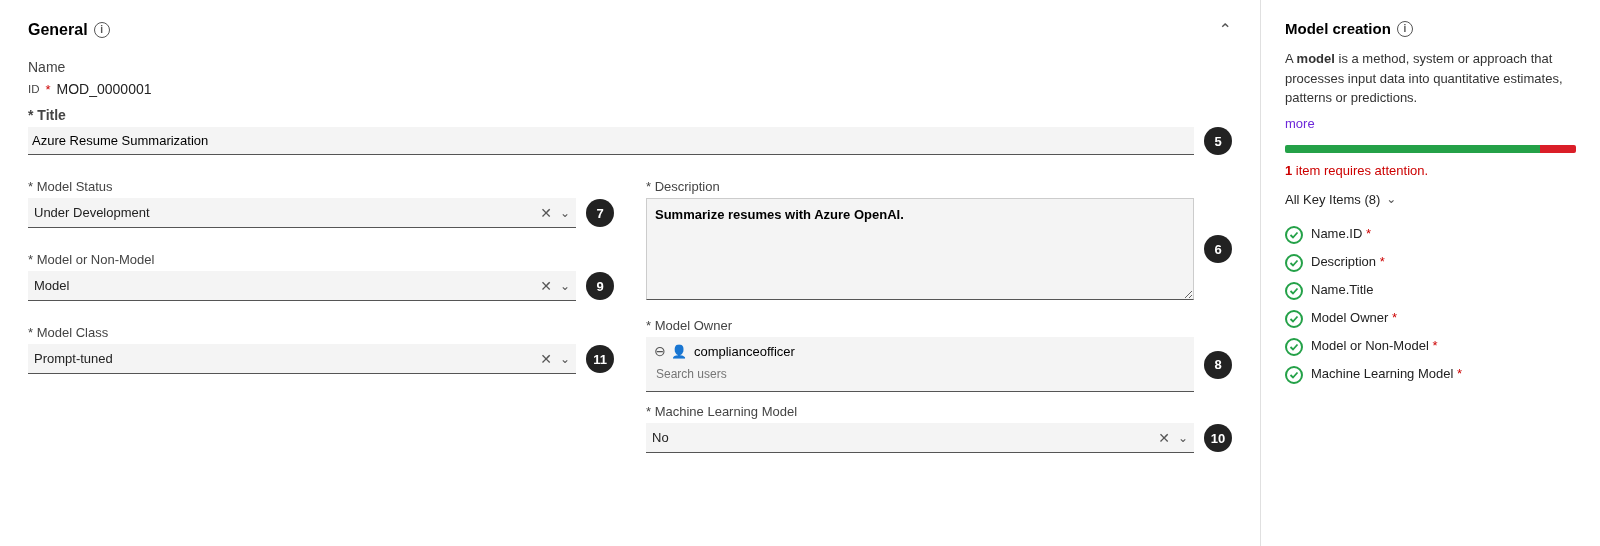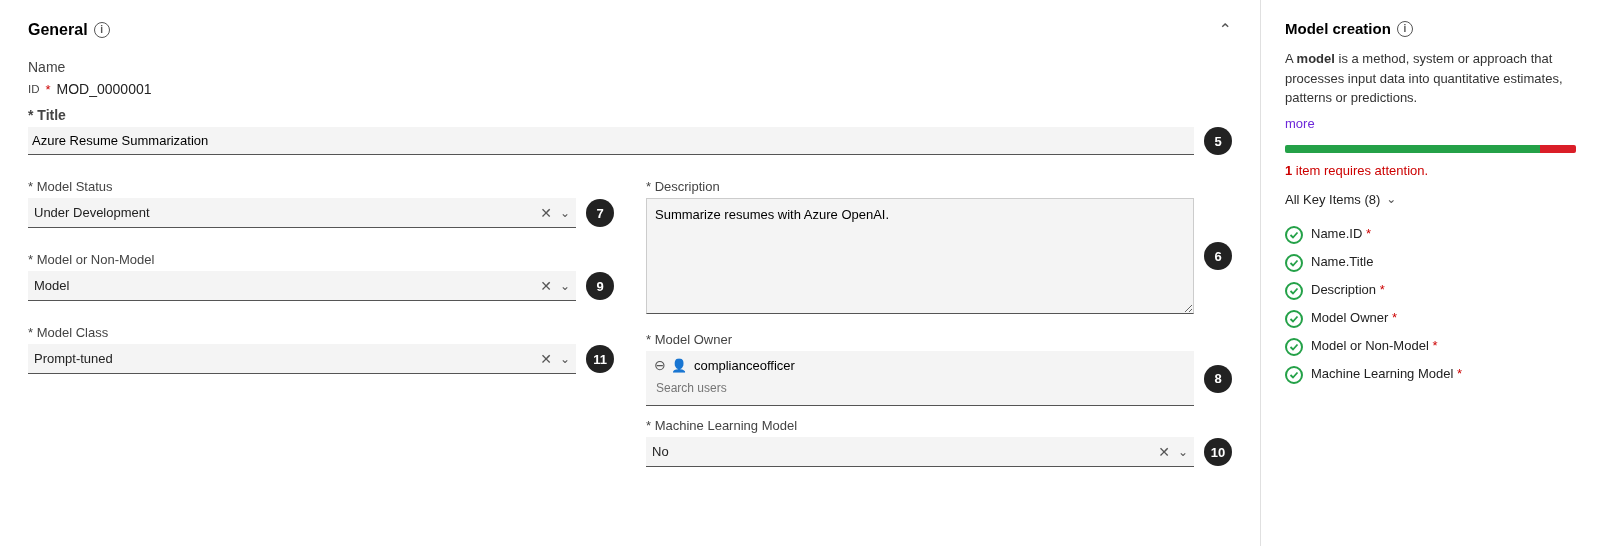--- a/index.html
+++ b/index.html
@@ -96,23 +96,24 @@
       width: 100%;
     }
     .form-textarea {
       border: 1.5px solid #ccc;
       border-bottom: 1.5px solid #555;
       padding: 8px;
       font-size: 13px;
       background: #f4f4f4;
       outline: none;
       width: 100%;
-      height: 116px;
+      height: 102px;
       resize: vertical;
       font-family: inherit;
+      font-weight: bold;
     }
     .select-wrapper {
       position: relative;
       background: #f4f4f4;
       border-bottom: 1.5px solid #555;
     }
     .select-display {
       display: flex;
       align-items: center;
       justify-content: space-between;
@@ -449,36 +450,36 @@
         </svg>
       </div>
       <span>Name.ID <span class="item-required">*</span></span>
     </div>
     <div class="checklist-item">
       <div class="check-icon">
         <svg viewBox="0 0 10 10" fill="none" xmlns="http://www.w3.org/2000/svg">
           <polyline points="1.5,5 4,7.5 8.5,2.5" stroke="#24a148" stroke-width="1.8" fill="none"></polyline>
         </svg>
       </div>
+      <span>Description <span class="item-required">*</span></span>
+    </div>
+    <div class="checklist-item">
+      <div class="check-icon">
+        <svg viewBox="0 0 10 10" fill="none" xmlns="http://www.w3.org/2000/svg">
+          <polyline points="1.5,5 4,7.5 8.5,2.5" stroke="#24a148" stroke-width="1.8" fill="none"></polyline>
+        </svg>
+      </div>
       <span>Name.Title</span>
     </div>
     <div class="checklist-item">
       <div class="check-icon">
         <svg viewBox="0 0 10 10" fill="none" xmlns="http://www.w3.org/2000/svg">
           <polyline points="1.5,5 4,7.5 8.5,2.5" stroke="#24a148" stroke-width="1.8" fill="none"></polyline>
         </svg>
       </div>
-      <span>Description <span class="item-required">*</span></span>
-    </div>
-    <div class="checklist-item">
-      <div class="check-icon">
-        <svg viewBox="0 0 10 10" fill="none" xmlns="http://www.w3.org/2000/svg">
-          <polyline points="1.5,5 4,7.5 8.5,2.5" stroke="#24a148" stroke-width="1.8" fill="none"></polyline>
-        </svg>
-      </div>
       <span>Model Owner <span class="item-required">*</span></span>
     </div>
     <div class="checklist-item">
       <div class="check-icon">
         <svg viewBox="0 0 10 10" fill="none" xmlns="http://www.w3.org/2000/svg">
           <polyline points="1.5,5 4,7.5 8.5,2.5" stroke="#24a148" stroke-width="1.8" fill="none"></polyline>
         </svg>
       </div>
       <span>Model or Non-Model <span class="item-required">*</span></span>
     </div>

